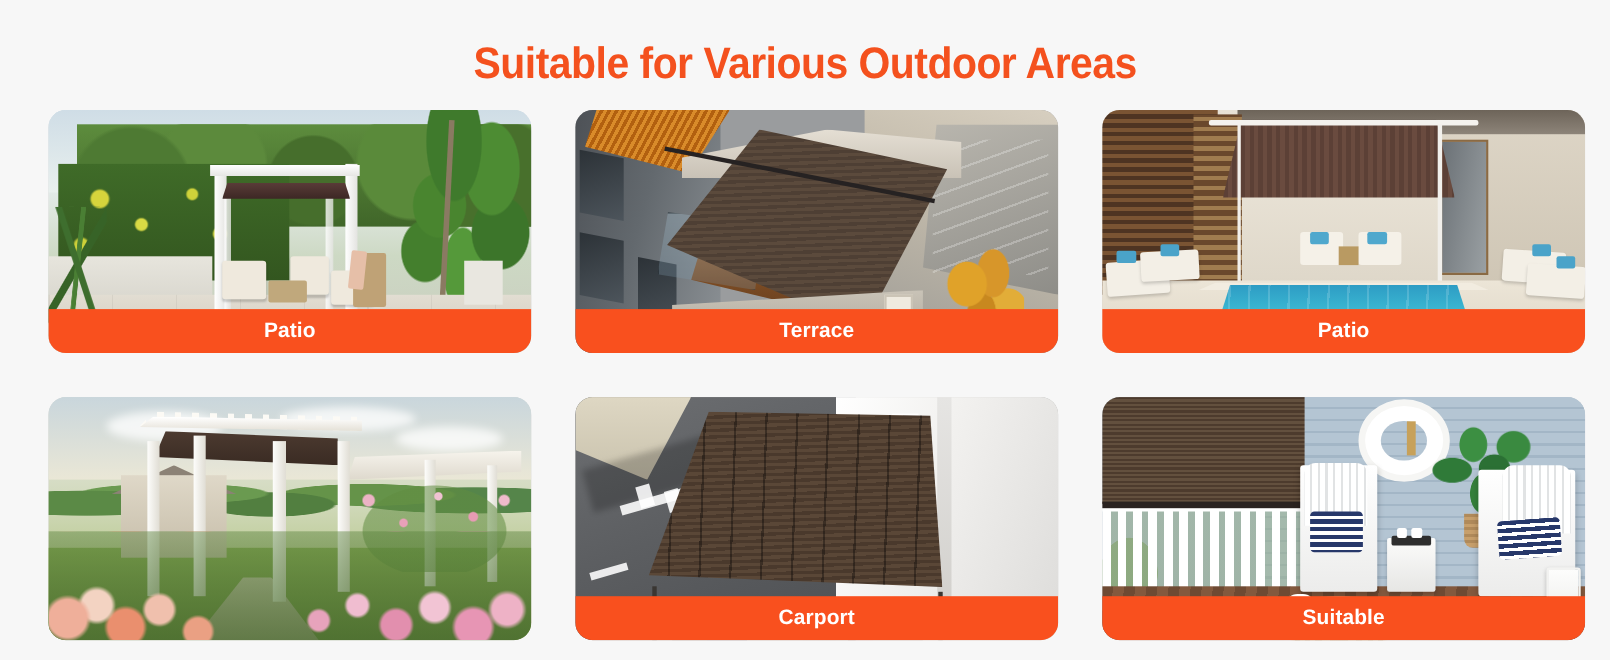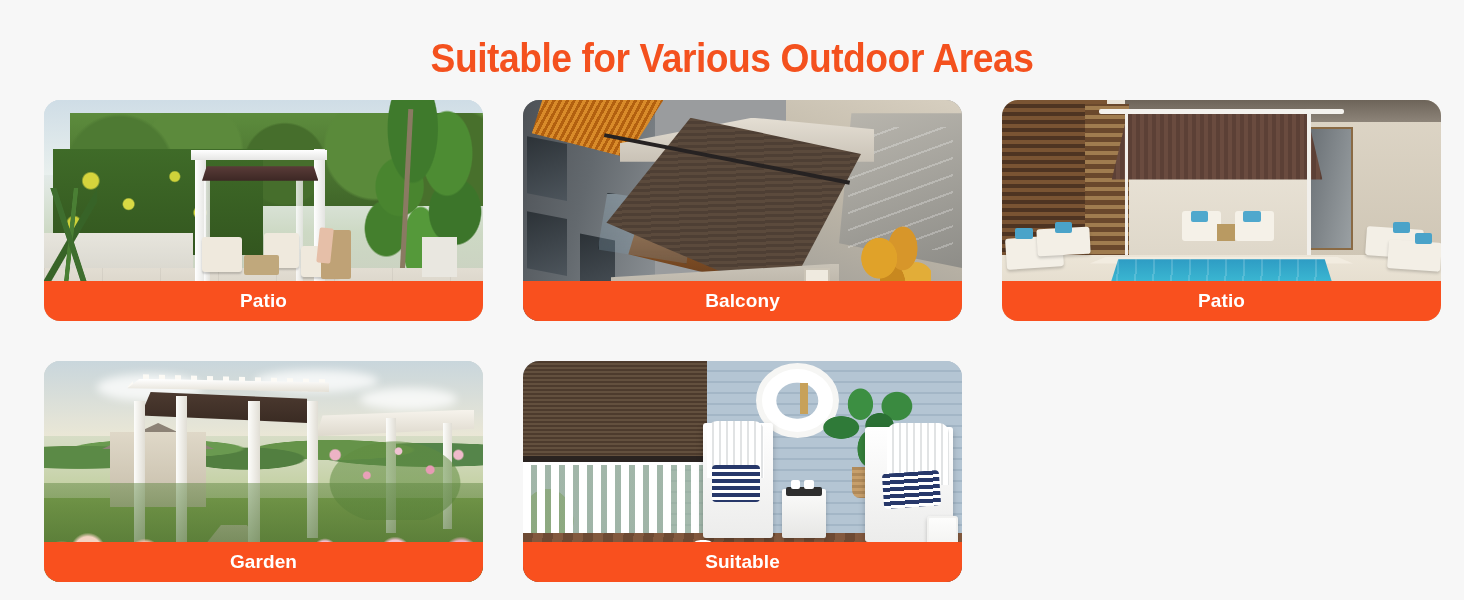--- a/index.html
+++ b/index.html
@@ -442,21 +442,21 @@
           <div class="layer wood-slats"></div>
           <div class="layer parapet"></div>
           <div class="layer deck-open"></div>
           <div class="layer rail-glass"></div>
           <div class="layer awning"></div>
           <div class="layer awn-rail"></div>
           <div class="layer low-wall"></div>
           <div class="layer win-sm"></div>
         </div>
       </div>
-      <div class="card-label">Balcony</div>
+      <div class="card-label">Terrace</div>
     </div>
 
     <div class="card">
       <div class="card-photo">
         <div class="layer pool">
           <div class="layer backwall"></div>
           <div class="layer rightwall"></div>
           <div class="layer soffit"></div>
           <div class="layer slats"></div>
           <div class="layer slats2"></div>
@@ -505,23 +505,45 @@
           <div class="layer post gp1"></div>
           <div class="layer post gp2"></div>
           <div class="layer post gp3"></div>
           <div class="layer post gp4"></div>
           <div class="layer post gp5"></div>
           <div class="layer post gp6"></div>
           <div class="layer climb"></div>
           <div class="layer roses"></div>
         </div>
       </div>
-      <div class="card-label">Garden</div>
     </div>
 
+    <div class="card">
+      <div class="card-photo">
+        <div class="layer carport">
+          <div class="layer asphalt"></div>
+          <div class="layer curb"></div>
+          <div class="layer shadowband"></div>
+          <div class="layer stripe st1"></div>
+          <div class="layer stripe st2"></div>
+          <div class="layer stripe st3"></div>
+          <div class="layer stripe st4"></div>
+          <div class="layer house"></div>
+          <div class="layer house-edge"></div>
+          <div class="layer window"></div>
+          <div class="layer cars"></div>
+          <div class="layer ladder"></div>
+          <div class="layer canopy"></div>
+          <div class="layer canopy-edge"></div>
+          <div class="layer leg lg1"></div>
+          <div class="layer leg lg2"></div>
+        </div>
+      </div>
+      <div class="card-label">Carport</div>
+    </div>
 
     <div class="card">
       <div class="card-photo">
         <div class="layer balcony">
           <div class="layer siding"></div>
           <div class="layer greenery"></div>
           <div class="layer railing"></div>
           <div class="layer rail-top"></div>
           <div class="layer rail-bot"></div>
           <div class="layer screen"></div>

